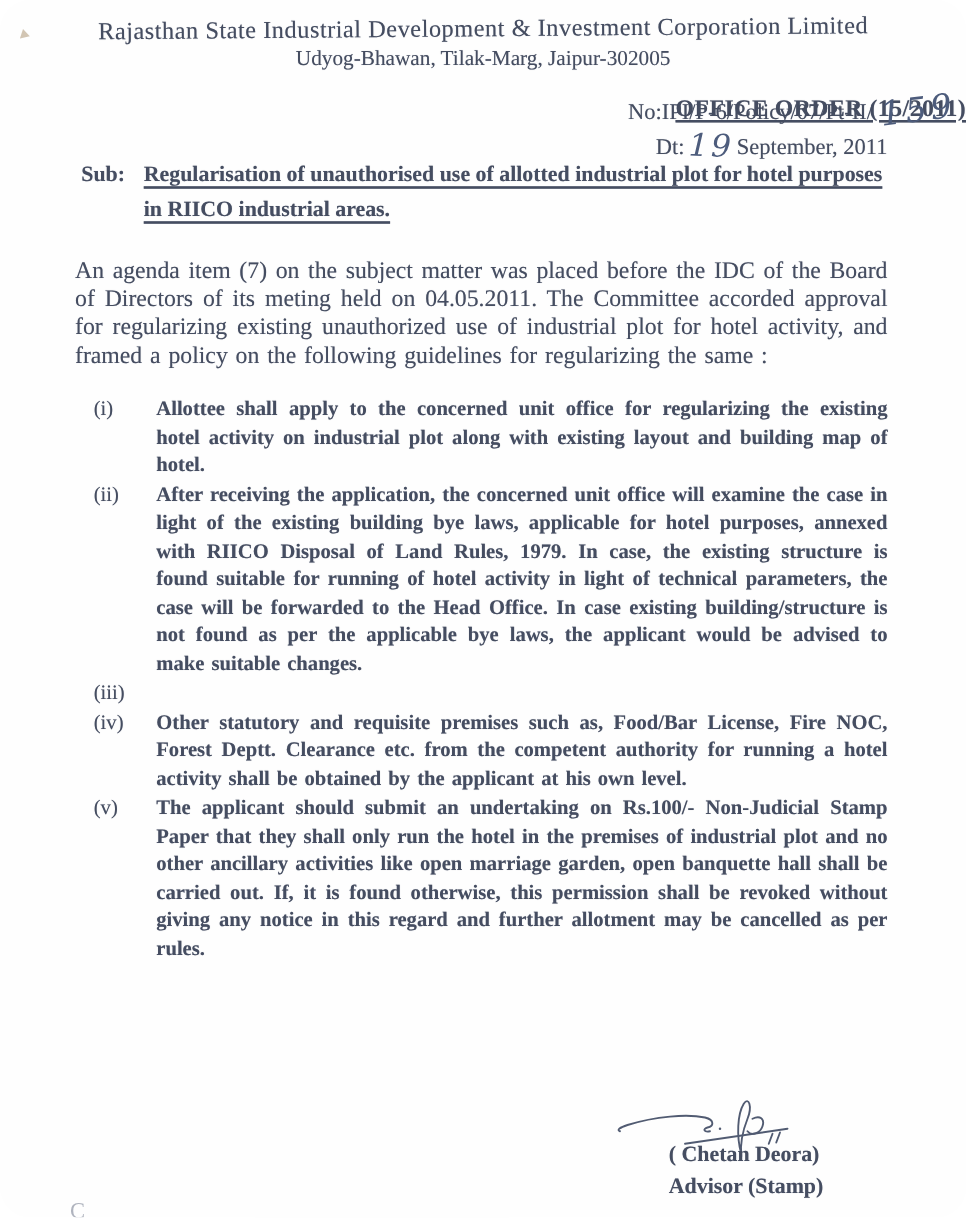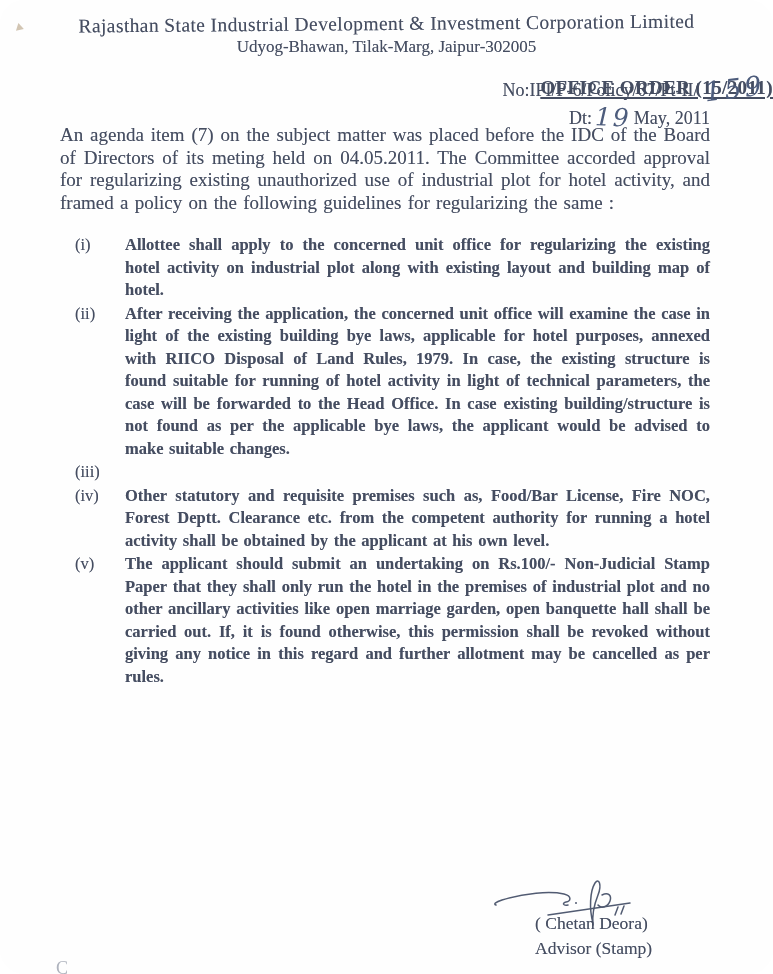--- a/index.html
+++ b/index.html
@@ -56,21 +56,21 @@
     margin:25px 63px 0 60px;
     font-size:19px;line-height:22.5px;
     text-align:justify;text-align-last:left;word-spacing:1.5px;
   }
   .guidelines{margin:20px 63px 0 60px;font-size:16.5px;}
   .item{display:flex;margin-bottom:1px;}
   .marker{flex:none;width:65px;padding-left:15px;box-sizing:border-box;line-height:22.5px;}
   .itext{flex:1;line-height:22.5px;text-align:justify;text-align-last:left;word-spacing:1.5px;font-weight:bold;}
   
   .sig-scribble{position:absolute;left:490px;top:879px;}
-  .sig-text{position:absolute;left:535px;top:911px;font-size:17.5px;line-height:25px;}
+  .sig-text{position:absolute;left:535px;top:911px;font-size:17.5px;line-height:25px;font-weight:bold;}
   
   .bottom-fragment{
     position:absolute;left:56px;top:958px;
     font-size:18px;color:#6e7689;opacity:.55;text-shadow:none;
   }
 </style>
 </head>
 <body>
 
 <div class="page">
@@ -80,26 +80,30 @@
   <div class="letterhead">
     <div class="org-name">Rajasthan State Industrial Development &amp; Investment Corporation Limited</div>
     <div class="org-address">Udyog-Bhawan, Tilak-Marg, Jaipur-302005</div>
   </div>
 
   <div class="ref-block">
     <div class="ref-number-row">
       <span>No:IPI/P-6/Policy/07/Pt-II/</span><span class="hand hand-no">159</span>
     </div>
     <div class="ref-date-row">
-      <span>Dt:</span><span class="hand hand-day">19</span><span>May, 2011</span>
+      <span>Dt:</span><span class="hand hand-day">19</span><span>September, 2011</span>
     </div>
   </div>
 
   <div class="order-title">OFFICE ORDER (15/2011)</div>
 
+  <div class="subject">
+    <span class="subject-label">Sub:</span>
+    <span class="subject-text">Regularisation of unauthorised use of allotted industrial plot for hotel purposes in RIICO industrial areas.</span>
+  </div>
 
   <div class="intro">An agenda item (7) on the subject matter was placed before the IDC of the Board of Directors of its meting held on 04.05.2011. The Committee accorded approval for regularizing existing unauthorized use of industrial plot for hotel activity, and framed a policy on the following guidelines for regularizing the same :</div>
 
   <div class="guidelines">
 
     <div class="item">
       <span class="marker">(i)</span>
       <span class="itext">Allottee shall apply to the concerned unit office for regularizing the existing hotel activity on industrial plot along with existing layout and building map of hotel.</span>
     </div>
 

